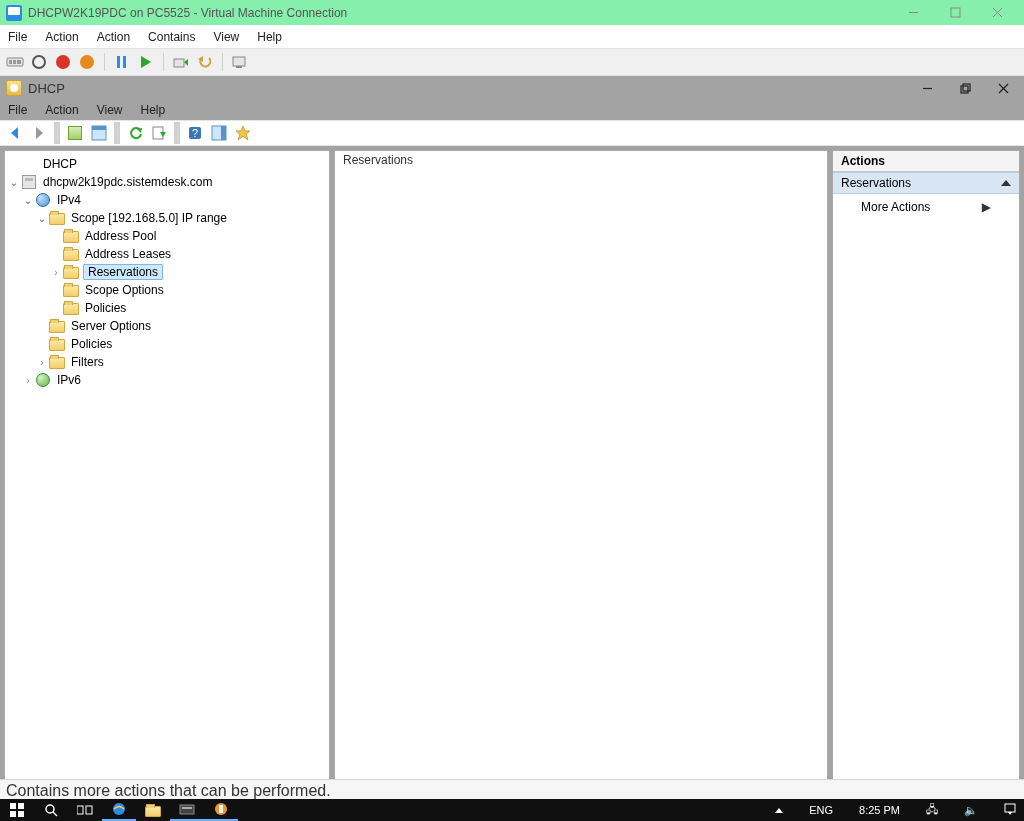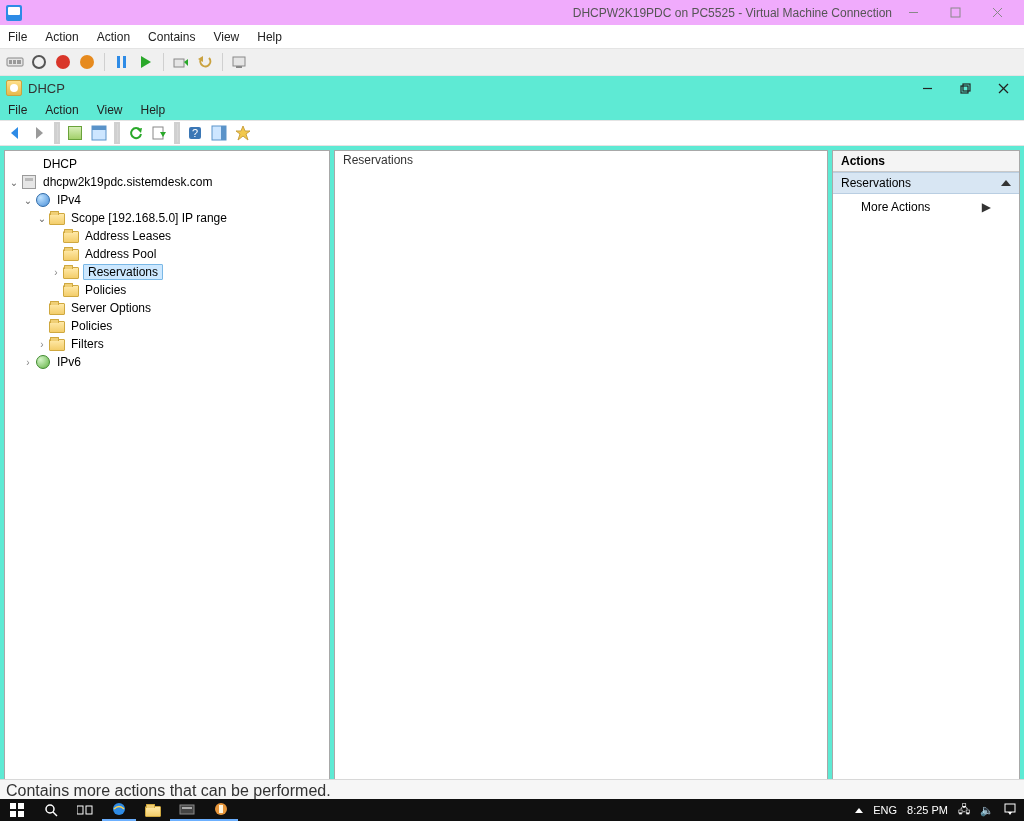--- a/index.html
+++ b/index.html
@@ -1,37 +1,37 @@
 <!DOCTYPE html>
 <html><head>
 <meta charset="utf-8">
 <style>
   * { box-sizing: border-box; font-family: "Segoe UI", Tahoma, sans-serif; }
   html, body { margin:0; padding:0; height:100%; width:100%; background:#fff; }
   body { width:1024px; height:821px; position:relative; overflow:hidden; font-size:12px; color:#000; }
 
   
-  .outer-titlebar { height:26px; display:flex; align-items:center; padding:0 6px; color:#555; background:#f0abfc; border-bottom:1px solid #fff;text-align:right;}
+  .outer-titlebar { height:26px; display:flex; align-items:center; padding:0 6px; color:#555; background:#86efac; border-bottom:1px solid #fff;}
   .outer-titlebar .vm-icon { width:16px; height:16px; background:#2e8be6; margin-right:6px; border-radius:2px; position:relative;}
   .outer-titlebar .vm-icon::after{content:"";position:absolute;left:2px;top:2px;width:12px;height:8px;background:#fff;border-radius:1px;}
   .outer-title { flex:1; font-size:12px; color:#555;}
   .win-controls { display:flex; gap:0;}
   .win-btn { width:42px; height:26px; display:flex; align-items:center; justify-content:center; color:#888; font-size:13px;}
   .win-btn svg{width:11px;height:11px;stroke:#888;stroke-width:1;fill:none;}
 
   .outer-menubar { height:22px; display:flex; align-items:center; padding:0 8px; gap:18px; color:#222;}
   .outer-menubar span{font-size:12px;}
 
   .outer-toolbar { height:28px; background:#f0f0f0; border-top:1px solid #e4e4e4; border-bottom:1px solid #e4e4e4; display:flex; align-items:center; padding:0 6px; gap:6px;}
   .tbtn { width:18px;height:18px;display:flex;align-items:center;justify-content:center;border-radius:2px;}
   .circ{width:14px;height:14px;border-radius:50%;}
   .sep{width:1px;height:18px;background:#d0d0d0;margin:0 2px;}
 
   
-  .inner-window { position:absolute; left:0; top:76px; right:0; bottom:22px; background:#5eead4; display:flex; flex-direction:column;}
+  .inner-window { position:absolute; left:0; top:76px; right:0; bottom:22px; background:#a3a3a3; display:flex; flex-direction:column;}
   .inner-titlebar { height:24px; display:flex; align-items:center; padding:0 6px;}
   .inner-titlebar .dhcp-ic{width:16px;height:16px;margin-right:6px;background:linear-gradient(#ffe08a,#e6b94c);border:1px solid #caa23f;border-radius:2px;position:relative;}
   .inner-titlebar .dhcp-ic::after{content:"";position:absolute;left:3px;top:3px;width:8px;height:8px;background:#fff;border-radius:50%;}
   .inner-title{flex:1;color:#333;font-size:13px;}
   .inner-controls{display:flex;gap:8px;align-items:center;}
   .inner-controls .wc{width:30px;height:24px;display:flex;align-items:center;justify-content:center;}
   .inner-controls svg{width:11px;height:11px;stroke:#222;stroke-width:1.2;fill:none;}
 
   .inner-menubar { height:20px; display:flex; align-items:center; padding:0 8px; gap:18px; font-size:12px;}
   .inner-menubar span{color:#222;}
@@ -76,21 +76,21 @@
   .tri-right{color:#333;}
   .statusbar2{height:20px;padding:2px 6px;font-size:16px;color:#333;border-top:1px solid #d8d8d8;background:#f6f6f6;position:absolute;left:0;right:0;bottom:22px;}
 
   
   .taskbar{position:absolute;left:0;right:0;bottom:0;height:22px;background:#101010;display:flex;align-items:center;color:#fff;font-size:11px;}
   .taskbar .start{width:34px;height:22px;display:flex;align-items:center;justify-content:center;}
   .taskbar .start svg{width:14px;height:14px;fill:#fff;}
   .taskbar .tb-ic{width:34px;height:22px;display:flex;align-items:center;justify-content:center;}
   .taskbar .tb-ic.active{border-bottom:2px solid #6cb0ff;}
   .taskbar .spacer{flex:1;}
-  .taskbar .tray{display:flex;align-items:center;gap:10px;padding:0 8px;}
+  .taskbar .tray{display:flex;align-items:center;gap:26px;padding:0 8px;}
   .chev{width:0;height:0;border-left:4px solid transparent;border-right:4px solid transparent;border-bottom:5px solid #fff;}
 
   
   .fld{width:16px;height:12px;background:linear-gradient(#ffe9a8,#f3cd6a);border:1px solid #cfa83f;border-radius:1px;position:relative;top:1px;}
   .fld::before{content:"";position:absolute;left:0;top:-3px;width:7px;height:3px;background:#f0cf76;border:1px solid #cfa83f;border-bottom:none;border-radius:1px 1px 0 0;}
   .srv{width:14px;height:14px;background:#e6e6e6;border:1px solid #9a9a9a;position:relative;}
   .srv::after{content:"";position:absolute;left:2px;top:2px;right:2px;height:3px;background:#bababa;}
   .globe{width:14px;height:14px;border-radius:50%;background:radial-gradient(circle at 30% 30%,#bfe2ff,#4a90d9);border:1px solid #2e6aa8;}
 </style>
 </head>
@@ -296,35 +296,42 @@
             <span class="tic">
               <div class="fld"></div>
             </span>
             <span class="lbl">Scope [192.168.5.0] IP range</span>
           </div>
         <div class="trow indent3">
             <span class="tw"></span>
             <span class="tic">
               <div class="fld"></div>
             </span>
+            <span class="lbl">Address Pool</span>
+          </div>
+        <div class="trow indent3">
+            <span class="tw"></span>
+            <span class="tic">
+              <div class="fld"></div>
+            </span>
             <span class="lbl">Address Leases</span>
-          </div>
-        <div class="trow indent3">
-            <span class="tw"></span>
-            <span class="tic">
-              <div class="fld"></div>
-            </span>
-            <span class="lbl">Address Pool</span>
           </div>
         <div class="trow indent3 sel">
             <span class="tw" style="color:#888;">›</span>
             <span class="tic">
               <div class="fld"></div>
             </span>
             <span class="lbl">Reservations</span>
+          </div>
+        <div class="trow indent3">
+            <span class="tw"></span>
+            <span class="tic">
+              <div class="fld"></div>
+            </span>
+            <span class="lbl">Scope Options</span>
           </div>
         <div class="trow indent3">
             <span class="tw"></span>
             <span class="tic">
               <div class="fld"></div>
             </span>
             <span class="lbl">Policies</span>
           </div>
         <div class="trow indent2">
             <span class="tw"></span>

